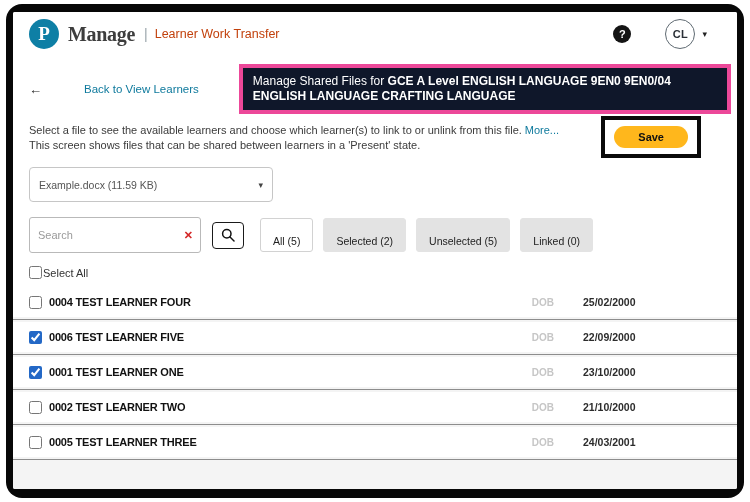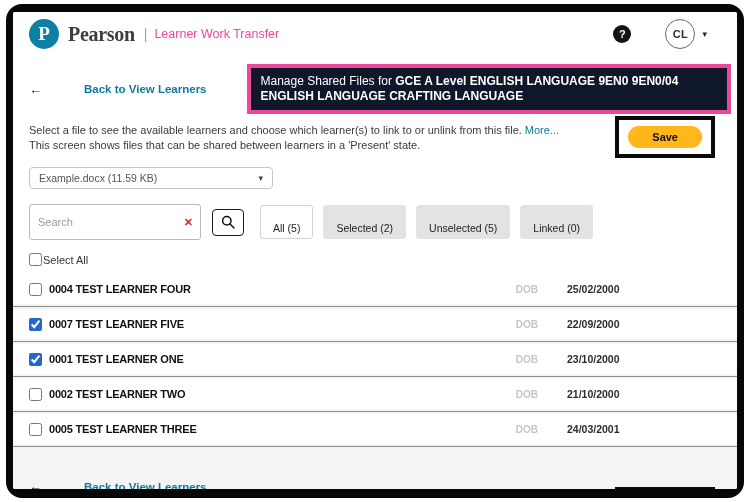--- a/index.html
+++ b/index.html
@@ -31,66 +31,66 @@
   }
   .logo-circle span {
     color:#fff; font-family:"Liberation Serif", serif;
     font-weight:bold; font-size:19px; line-height:1; transform:translateY(-1px);
   }
   .brand {
     margin-left:9px; font-family:"Liberation Serif", serif;
     font-weight:bold; font-size:20px; color:#3d3d3d; letter-spacing:-0.3px;
   }
   .brand-divider { margin:0 7px 0 9px; color:#9aa5ab; font-size:14px; }
-  .product { font-size:12.5px; color:#ec4899; }
+  .product { font-size:12.5px; color:#c2410c; }
   .help-btn {
     margin-left:auto; width:18px; height:18px; border-radius:50%;
     background:#141414; color:#fff; border:none; font-size:11px; font-weight:bold;
     display:flex; align-items:center; justify-content:center; cursor:pointer; padding:0;
   }
   .avatar-group { display:flex; align-items:center; margin-left:34px; cursor:pointer; }
   .avatar {
     width:30px; height:30px; border-radius:50%; background:#fff;
     border:1.5px solid #5f6a72; color:#2a2f36; font-size:11px; font-weight:bold;
     display:flex; align-items:center; justify-content:center; letter-spacing:0.3px;
   }
   .avatar-caret { font-size:9px; color:#222; margin-left:7px; }
 
   
   .nav-banner-row {
     display:flex; align-items:center; padding:8px 6px 0 16px; flex:0 0 auto;
   }
   .back-link { display:flex; align-items:center; cursor:pointer; white-space:nowrap; }
   .back-arrow { color:#1c1c1c; font-size:13px; margin-right:8px; }
-  .back-text { color:#0f7a9d; font-size:11.5px; font-weight:bold;padding-left:34px; }
+  .back-text { color:#0f7a9d; font-size:11.5px; font-weight:normal;padding-left:34px; }
   .banner {
     flex:1; margin-left:40px; background:#0f172a; border:4px solid #ec4899;
     color:#fff; font-size:12px; padding:6px 10px; line-height:1.25;
   }
   .banner b { font-weight:bold; }
 
   
   .intro-row { position:relative; padding:9px 120px 0 16px; flex:0 0 auto; }
   .intro-line { font-size:11px; color:#3b3b3b; line-height:15px; }
   .more-link { color:#0f7a9d; cursor:pointer; margin-left:3px; }
   .save-highlight {
-    position:absolute; right:22px; background:#fff;
+    position:absolute; right:36px; background:#fff;
     border:4px solid #0a0a0a; padding:6px 9px; display:inline-block;
   }
   .save-highlight.top { top:2px; }
   .save-btn {
     background:#ffb71c; color:#111; border:none; border-radius:12px;
     padding:5px 24px; font-size:11px; font-weight:bold; cursor:pointer;
     font-family:"Liberation Sans", sans-serif; display:block;
   }
 
   
   .file-row { padding:14px 16px 0; flex:0 0 auto; }
   .file-select {
-    width:244px; height:22px; border:1px solid #c6c6c6; border-radius:4px;
+    width:244px; height:35px; border:1px solid #c6c6c6; border-radius:4px;
     background:#fff; display:flex; align-items:center; padding:0 9px;
     font-size:10.5px; color:#555; cursor:pointer;gap:10px;
   }
   .file-select .select-caret { margin-left:auto; font-size:9px; color:#444; }
 
   
   .search-row { display:flex; align-items:center; padding:15px 16px 0; flex:0 0 auto; }
   .search-wrap { position:relative; width:172px; }
   .search-input {
     width:100%; height:36px; border:1px solid #b9b9b9; border-radius:3px;
@@ -119,21 +119,21 @@
   .select-all-row { display:flex; align-items:center; padding:13px 16px 8px; flex:0 0 auto; }
   input[type="checkbox"] {
     width:13px; height:13px; margin:0; accent-color:#2368c6; cursor:pointer;
   }
   .select-all-label { font-size:11px; color:#333; margin-left:1px; }
 
   
   .list { flex:0 0 auto; }
   .learner-row {
     height:30px; display:flex; align-items:center; background:#fff;
-    padding:0 16px 0 16px;
+    padding:0 0 0 16px;
   }
   .learner-row .name {
     margin-left:7px; font-size:11px; font-weight:bold; color:#111;
     letter-spacing:-0.2px; flex:1;
   }
   .dob-label { font-size:10px; font-weight:bold; color:#c6c6c6; margin-right:29px; }
   .dob-value { font-size:10.5px; font-weight:bold; color:#2c2c2c; width:64px; }
   .row-divider { height:5px; background:#f4f4f4; position:relative; }
   .row-divider::after {
     content:""; position:absolute; left:0; right:0; top:2px; height:1px; background:#8d8d8d;
@@ -151,21 +151,21 @@
 </head>
 <body>
 
 <div class="frame">
   <div class="app">
 
     <header class="app-header">
       <div class="logo-circle">
           <span>P</span>
         </div>
-      <span class="brand">Pearson</span>
+      <span class="brand">Manage</span>
       <span class="brand-divider">|</span>
       <span class="product">Learner Work Transfer</span>
       <button class="help-btn">?</button>
       <div class="avatar-group">
         <span class="avatar">CL</span>
         <span class="avatar-caret">▾</span>
       </div>
     </header>
 
     <div class="nav-banner-row">
@@ -223,21 +223,21 @@
       <span class="dob-label">DOB</span>
       <span class="dob-value">25/02/2000</span>
       <span class="date-col-pad"></span>
     </div>
     <div class="row-divider"></div>
   </div>
 
   <div>
     <div class="learner-row">
       <input type="checkbox" checked="" style="">
-      <span class="name">0007 TEST LEARNER FIVE</span>
+      <span class="name">0006 TEST LEARNER FIVE</span>
       <span class="dob-label">DOB</span>
       <span class="dob-value">22/09/2000</span>
       <span class="date-col-pad"></span>
     </div>
     <div class="row-divider"></div>
   </div>
 
   <div>
     <div class="learner-row">
       <input type="checkbox" checked="" style="">

